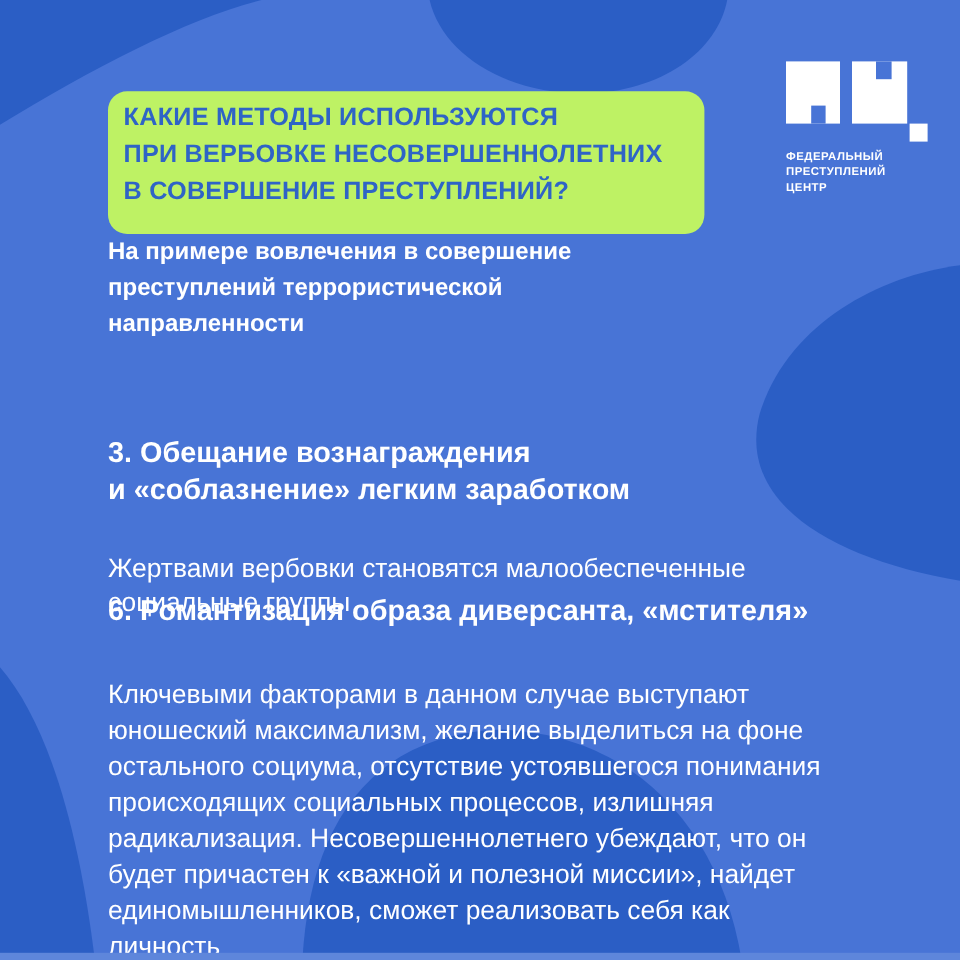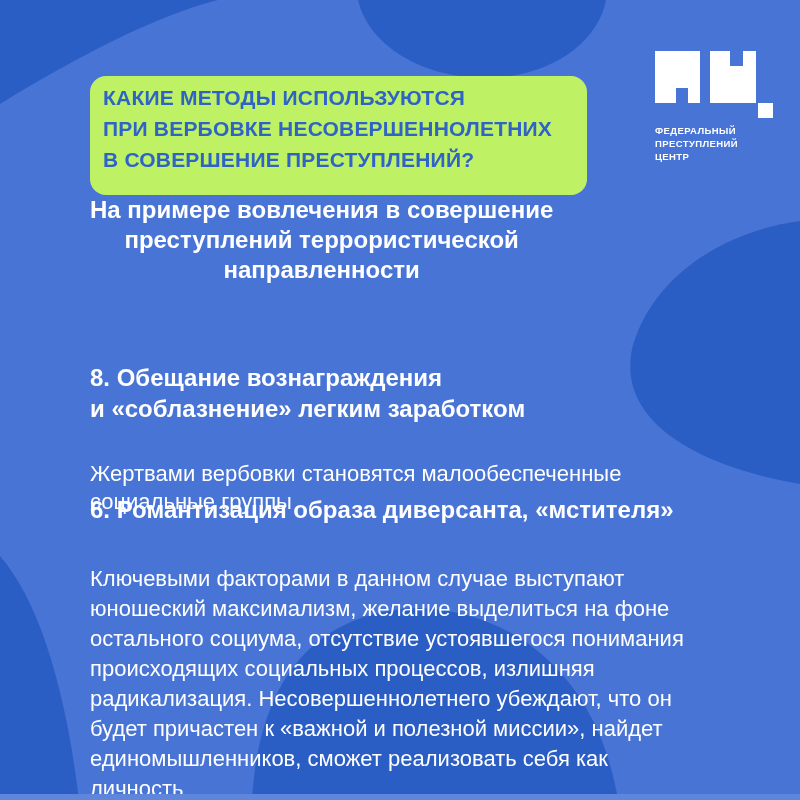--- a/index.html
+++ b/index.html
@@ -25,21 +25,21 @@
     white-space:pre;
   }
   .logo{position:absolute;left:655px;top:51px;width:130px;}
   .logo-mark{display:block;}
   .logo-text{
     margin-top:5px;
     color:#ffffff;font-size:9.5px;line-height:13px;font-weight:bold;
     letter-spacing:0.4px;white-space:pre;
   }
   .txt{position:absolute;left:90px;color:#ffffff;white-space:pre;}
-  .intro{top:195px;font-size:24px;line-height:30px;font-weight:bold;text-align:center;}
+  .intro{top:195px;font-size:20px;line-height:30px;font-weight:bold;}
   .sec-title{color:#ffffff;font-size:24px;line-height:31px;font-weight:bold;white-space:pre;}
   .sec-body{color:#ffffff;white-space:pre;}
   .sec3{top:326px;}
   .sec3 .sec-body{margin-top:0;font-size:22px;line-height:28px;}
   .sec4{top:458px;}
   .sec4 .sec-body{margin-top:3px;font-size:22px;line-height:30px;}
   .strip{position:absolute;left:0;top:794px;width:800px;height:6px;background:#5e86db;}
 </style>
 </head>
 <body>
@@ -72,21 +72,21 @@
     <div class="logo-text">ФЕДЕРАЛЬНЫЙ
 ПРЕСТУПЛЕНИЙ
 ЦЕНТР</div>
   </div>
 
   <div class="txt intro">На примере вовлечения в совершение
 преступлений террористической
 направленности</div>
 
   <div class="txt sec3">
-    <div class="sec-title">8. Обещание вознаграждения
+    <div class="sec-title">3. Обещание вознаграждения
 и «соблазнение» легким заработком</div>
     <div class="sec-body">Жертвами вербовки становятся малообеспеченные
 социальные группы</div>
   </div>
 
   <div class="txt sec4">
     <div class="sec-title">6. Романтизация образа диверсанта, «мстителя»</div>
     <div class="sec-body">Ключевыми факторами в данном случае выступают
 юношеский максимализм, желание выделиться на фоне
 остального социума, отсутствие устоявшегося понимания

